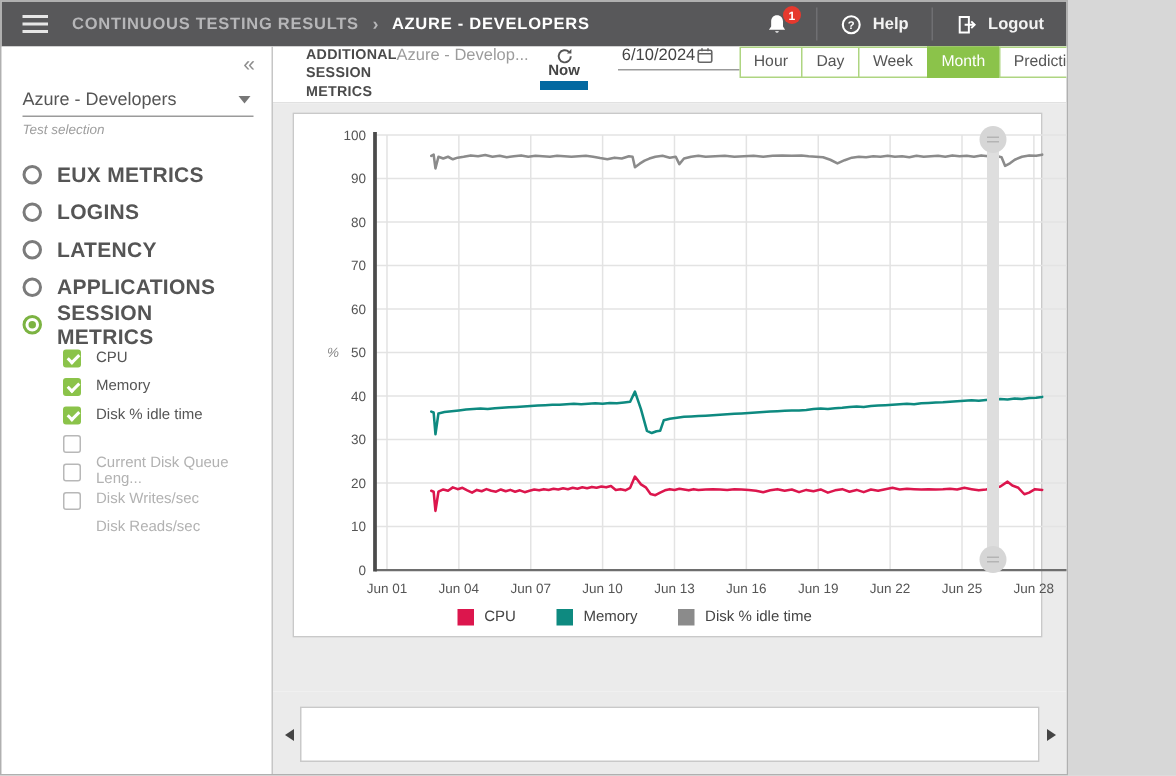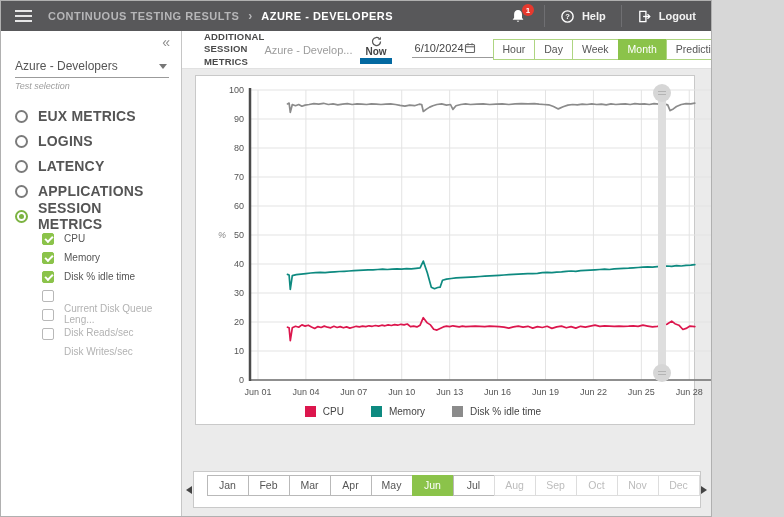--- a/index.html
+++ b/index.html
@@ -43,21 +43,21 @@
   .check-label { font-size:10px; color:#555; }
   .check-item.dis .check-label { color:#b2b2b2;margin-top:36px; }
   .check-item.dis .checkbox { border-color:#b8b8b8; }
 
   
   main { flex:1; min-width:0; display:flex; flex-direction:column; background:#fff; }
   .tabs { height:33px; display:flex; align-items:flex-end; padding-left:19px; border-bottom:1px solid #d9d9d9; }
   .tab { font-size:11px; font-weight:bold; color:#8c8c8c; letter-spacing:.3px; padding:5px 15px 6px; cursor:pointer; margin-bottom:-1px; }
   .tab.active { color:#555; background:#fff; border:1px solid #d9d9d9; border-bottom-color:#fff; border-top:2px solid #7cb342; }
 
-  .toolbar { height:38px; display:flex; align-items:center; border-bottom:1px solid #e1e1e1; padding:0 7px 0 22px; }
+  .toolbar { height:38px; display:flex; align-items:flex-start; border-bottom:1px solid #e1e1e1; padding:0 7px 0 22px; }
   .tb-title { width:152px; font-size:9.5px; font-weight:bold; color:#4a4a4a; line-height:1.3; letter-spacing:.2px; }
   .tb-session { width:104px; font-size:11px; color:#9c9c9c; text-align:right; white-space:nowrap; }
   .tb-now { display:flex; flex-direction:column; align-items:center; margin-left:8px; padding:1px 5px 1px; border-bottom:6px solid #0369a1; cursor:pointer; }
   .tb-now-label { font-size:10px; font-weight:bold; color:#444; margin-top:-1px; }
   .tb-date { width:108px; margin-left:20px; display:flex; align-items:center; justify-content:space-between; border-bottom:1px solid #9b9b9b; padding:0 18px 3px 3px; font-size:11px; color:#444; cursor:text; }
   .range-group { margin-left:auto; display:flex; }
   .range-btn { font-size:10.5px; color:#555; background:#fff; border:1px solid #aed581; padding:3px 9px 4px; margin-left:-1px; cursor:pointer; white-space:nowrap; }
   .range-btn.active { background:#8bc34a; border-color:#8bc34a; color:#fff; }
 
   
@@ -169,25 +169,25 @@
       <div class="check-item">
         <span class="checkbox on"></span>
         <span class="check-label">Disk % idle time</span>
       </div>
       <div class="check-item dis">
         <span class="checkbox"></span>
         <span class="check-label">Current Disk Queue Leng...</span>
       </div>
       <div class="check-item dis">
         <span class="checkbox"></span>
-        <span class="check-label">Disk Reads/sec</span>
+        <span class="check-label">Disk Writes/sec</span>
       </div>
       <div class="check-item dis">
         <span class="checkbox"></span>
-        <span class="check-label">Disk Writes/sec</span>
+        <span class="check-label">Disk Reads/sec</span>
       </div>
     </aside>
 
     <main>
 
       <div class="toolbar">
         <div class="tb-title">ADDITIONAL SESSION METRICS</div>
         <div class="tb-session">Azure - Develop...</div>
         <div class="tb-now">
           <svg width="11" height="11" viewBox="0 0 12 12">
@@ -285,34 +285,20 @@
             <div class="vhandle bot"></div>
           </div>
         </div>
       </div>
 
       <div class="bottom-row">
         <div class="nav-arrow">
             <span class="tri-left"></span>
           </div>
         <div class="month-panel">
-          <div class="months">
-            <span class="month-btn">Jan</span>
-            <span class="month-btn">Feb</span>
-            <span class="month-btn">Mar</span>
-            <span class="month-btn">Apr</span>
-            <span class="month-btn">May</span>
-            <span class="month-btn active">Jun</span>
-            <span class="month-btn">Jul</span>
-            <span class="month-btn disabled">Aug</span>
-            <span class="month-btn disabled">Sep</span>
-            <span class="month-btn disabled">Oct</span>
-            <span class="month-btn disabled">Nov</span>
-            <span class="month-btn disabled">Dec</span>
-          </div>
         </div>
         <div class="nav-arrow">
             <span class="tri-right"></span>
           </div>
       </div>
     </main>
   </div>
 </div>
 
 </body></html>

